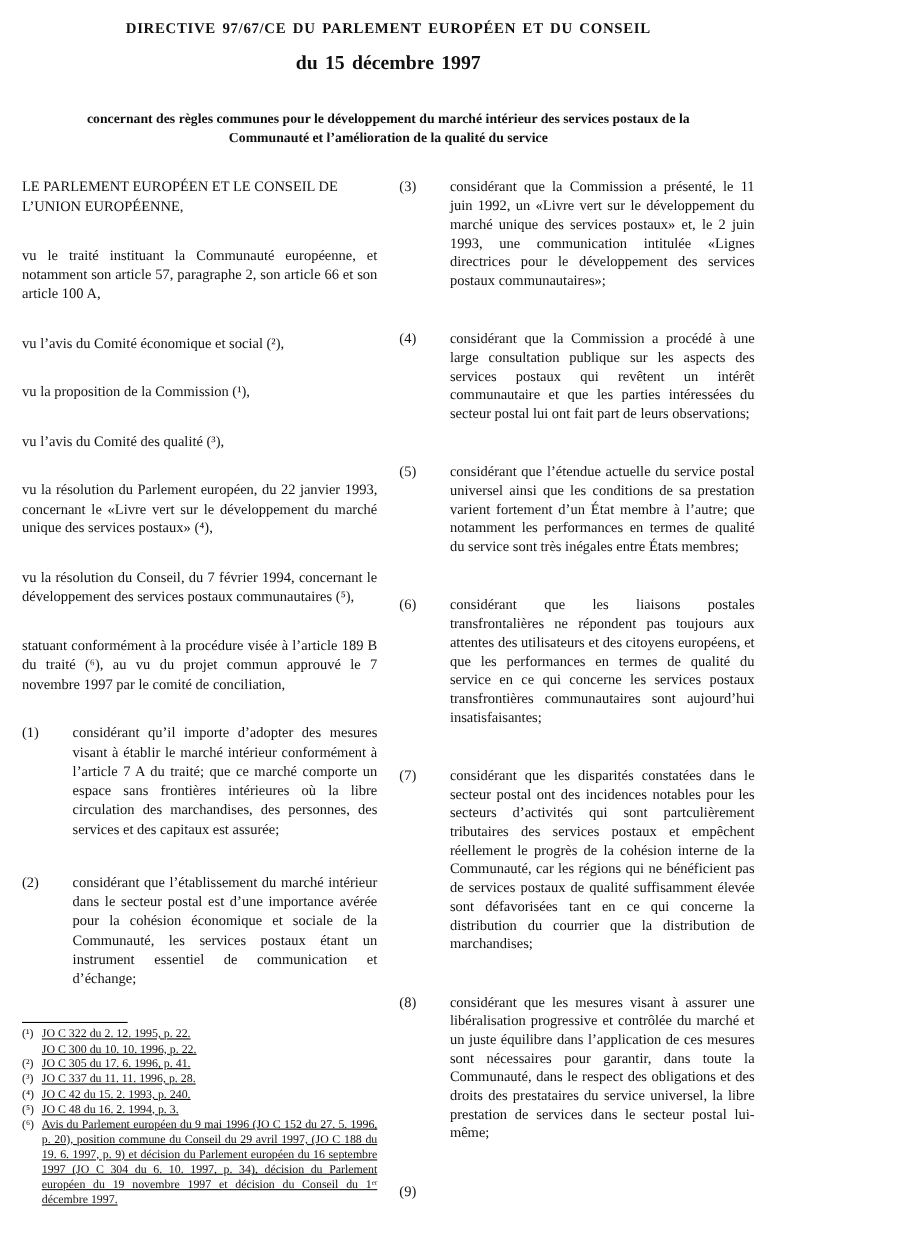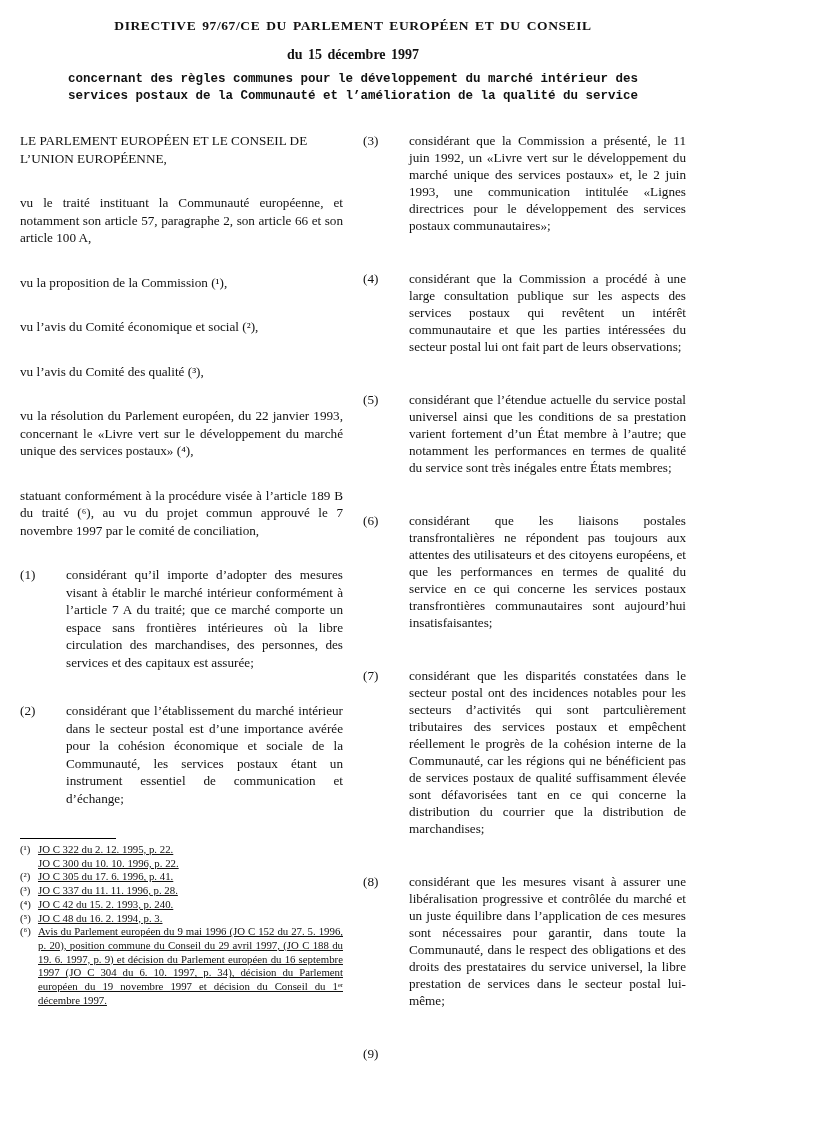--- a/index.html
+++ b/index.html
@@ -17,32 +17,31 @@
   
   .doc-header { text-align: center; }
   .t1 {
     font-size: 13.5px;
     font-weight: 700;
     letter-spacing: 0.6px;
     word-spacing: 2px;
     margin-top: 6px;
   }
   .t2 {
-    font-size: 14px;
+    font-size: 18px;
     font-weight: 700;
     word-spacing: 2px;
     margin-top: 13px;
   }
   .t3 {
     font-size: 12.5px;
     font-weight: 700;
     line-height: 17px;
     max-width: 614px;
-    margin: 8px auto 0 auto;
-    font-family: Liberation Mono, monospace;
+    margin: 32px auto 0 auto;
   }
   
   .cols {
     display: flex;
     gap: 20px;
     margin-top: 27px;
     font-size: 13.2px;
     line-height: 17.5px;
   }
   .col { flex: 1 1 0; min-width: 0; }
@@ -89,24 +88,25 @@
     <div class="t1">DIRECTIVE 97/67/CE DU PARLEMENT EUROPÉEN ET DU CONSEIL</div>
     <div class="t2">du 15 décembre 1997</div>
     <div class="t3">concernant des règles communes pour le développement du marché intérieur des services postaux de la Communauté et l’amélioration de la qualité du service</div>
   </header>
 
   <div class="cols">
 
     <div class="col left">
       <p class="pre caps">LE PARLEMENT EUROPÉEN ET LE CONSEIL DE L’UNION EUROPÉENNE,</p>
       <p class="pre">vu le traité instituant la Communauté européenne, et notamment son article 57, paragraphe 2, son article 66 et son article 100 A,</p>
+      <p class="pre">vu l’avis du Comité économique et social (²),</p>
       <p class="pre">vu la proposition de la Commission (¹),</p>
-      <p class="pre">vu l’avis du Comité économique et social (²),</p>
       <p class="pre">vu l’avis du Comité des qualité (³),</p>
       <p class="pre">vu la résolution du Parlement européen, du 22 janvier 1993, concernant le «Livre vert sur le développement du marché unique des services postaux» (⁴),</p>
+      <p class="pre">vu la résolution du Conseil, du 7 février 1994, concernant le développement des services postaux communautaires (⁵),</p>
       <p class="pre">statuant conformément à la procédure visée à l’article 189 B du traité (⁶), au vu du projet commun approuvé le 7 novembre 1997 par le comité de conciliation,</p>
 
       <div class="recital">
         <span class="num">(1)</span>
         <span class="body">considérant qu’il importe d’adopter des mesures visant à établir le marché intérieur conformément à l’article 7 A du traité; que ce marché comporte un espace sans frontières intérieures où la libre circulation des marchandises, des personnes, des services et des capitaux est assurée;</span>
       </div>
       <div class="recital">
         <span class="num">(2)</span>
         <span class="body">considérant que l’établissement du marché intérieur dans le secteur postal est d’une importance avérée pour la cohésion économique et sociale de la Communauté, les services postaux étant un instrument essentiel de communication et d’échange;</span>
       </div>

